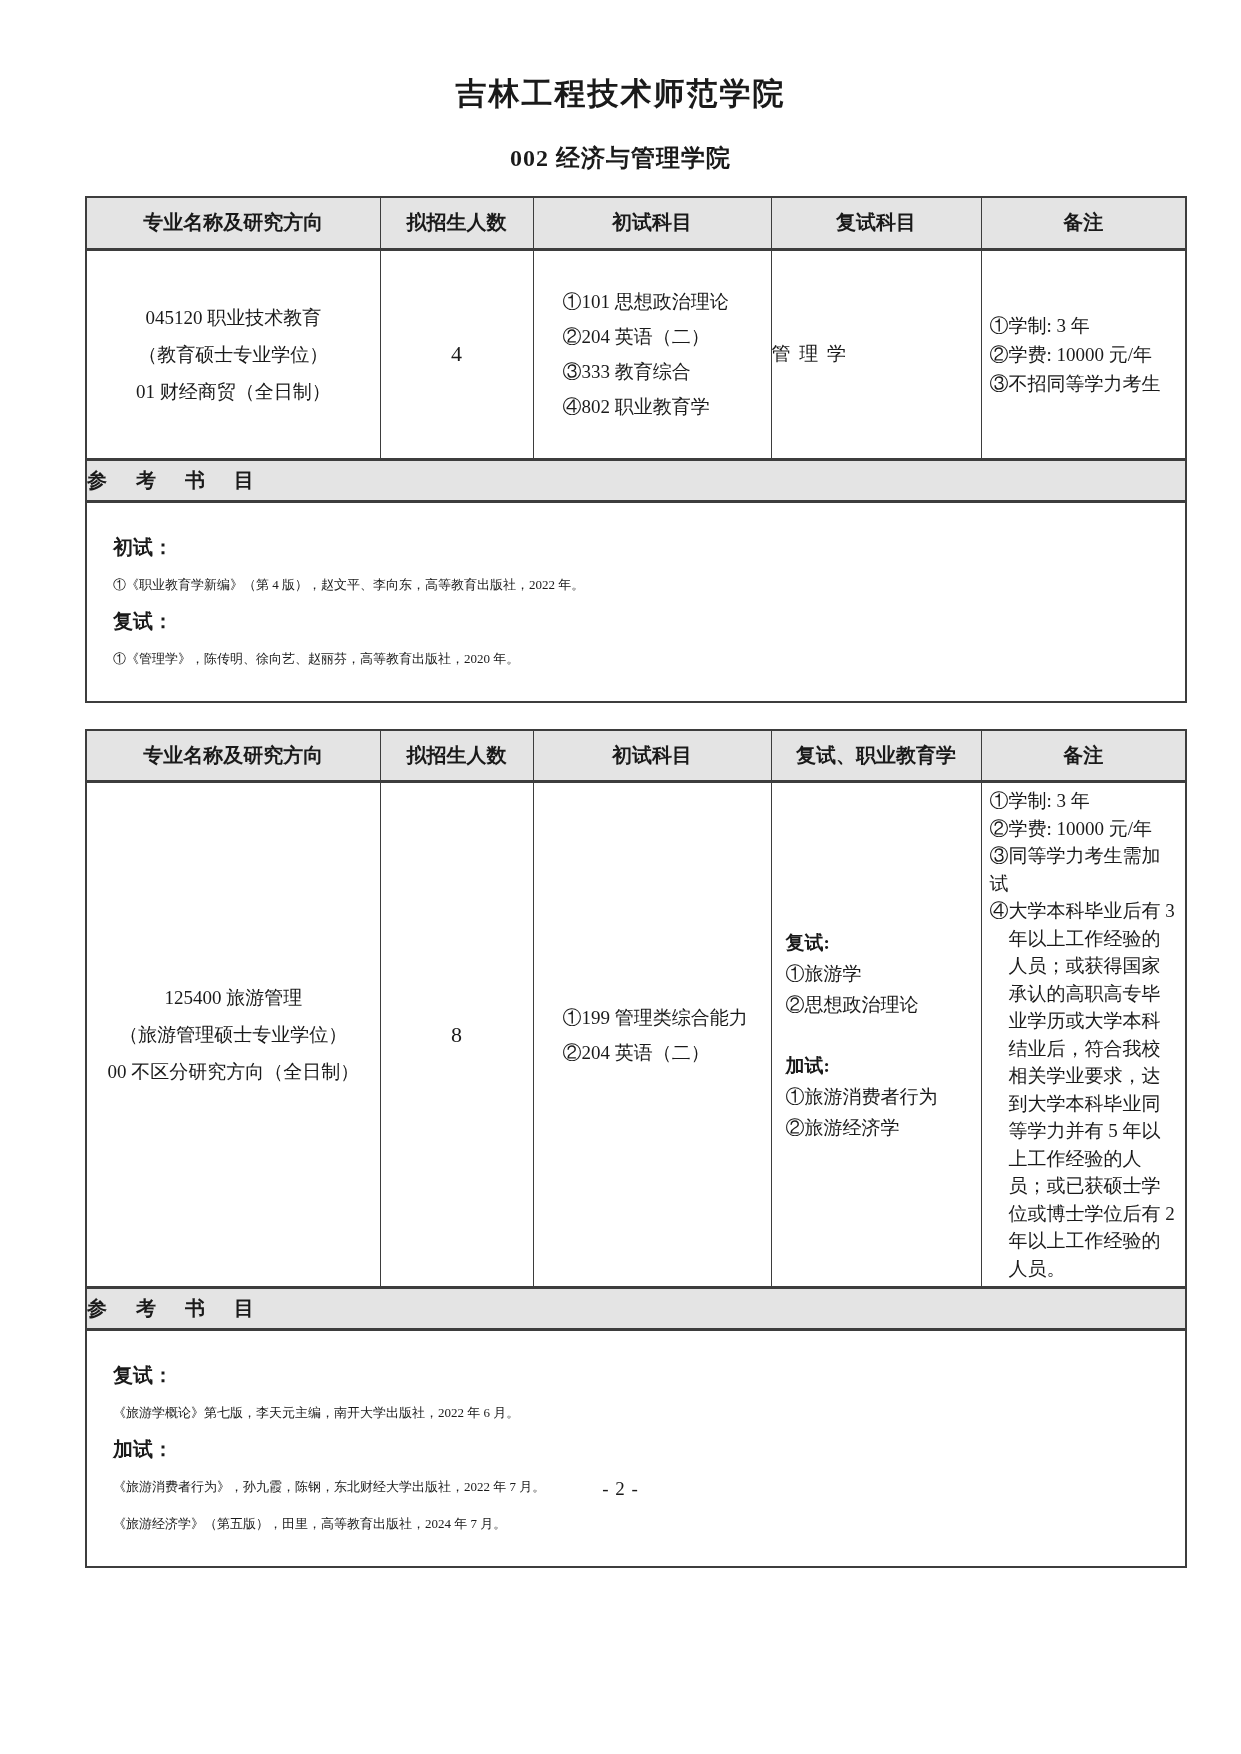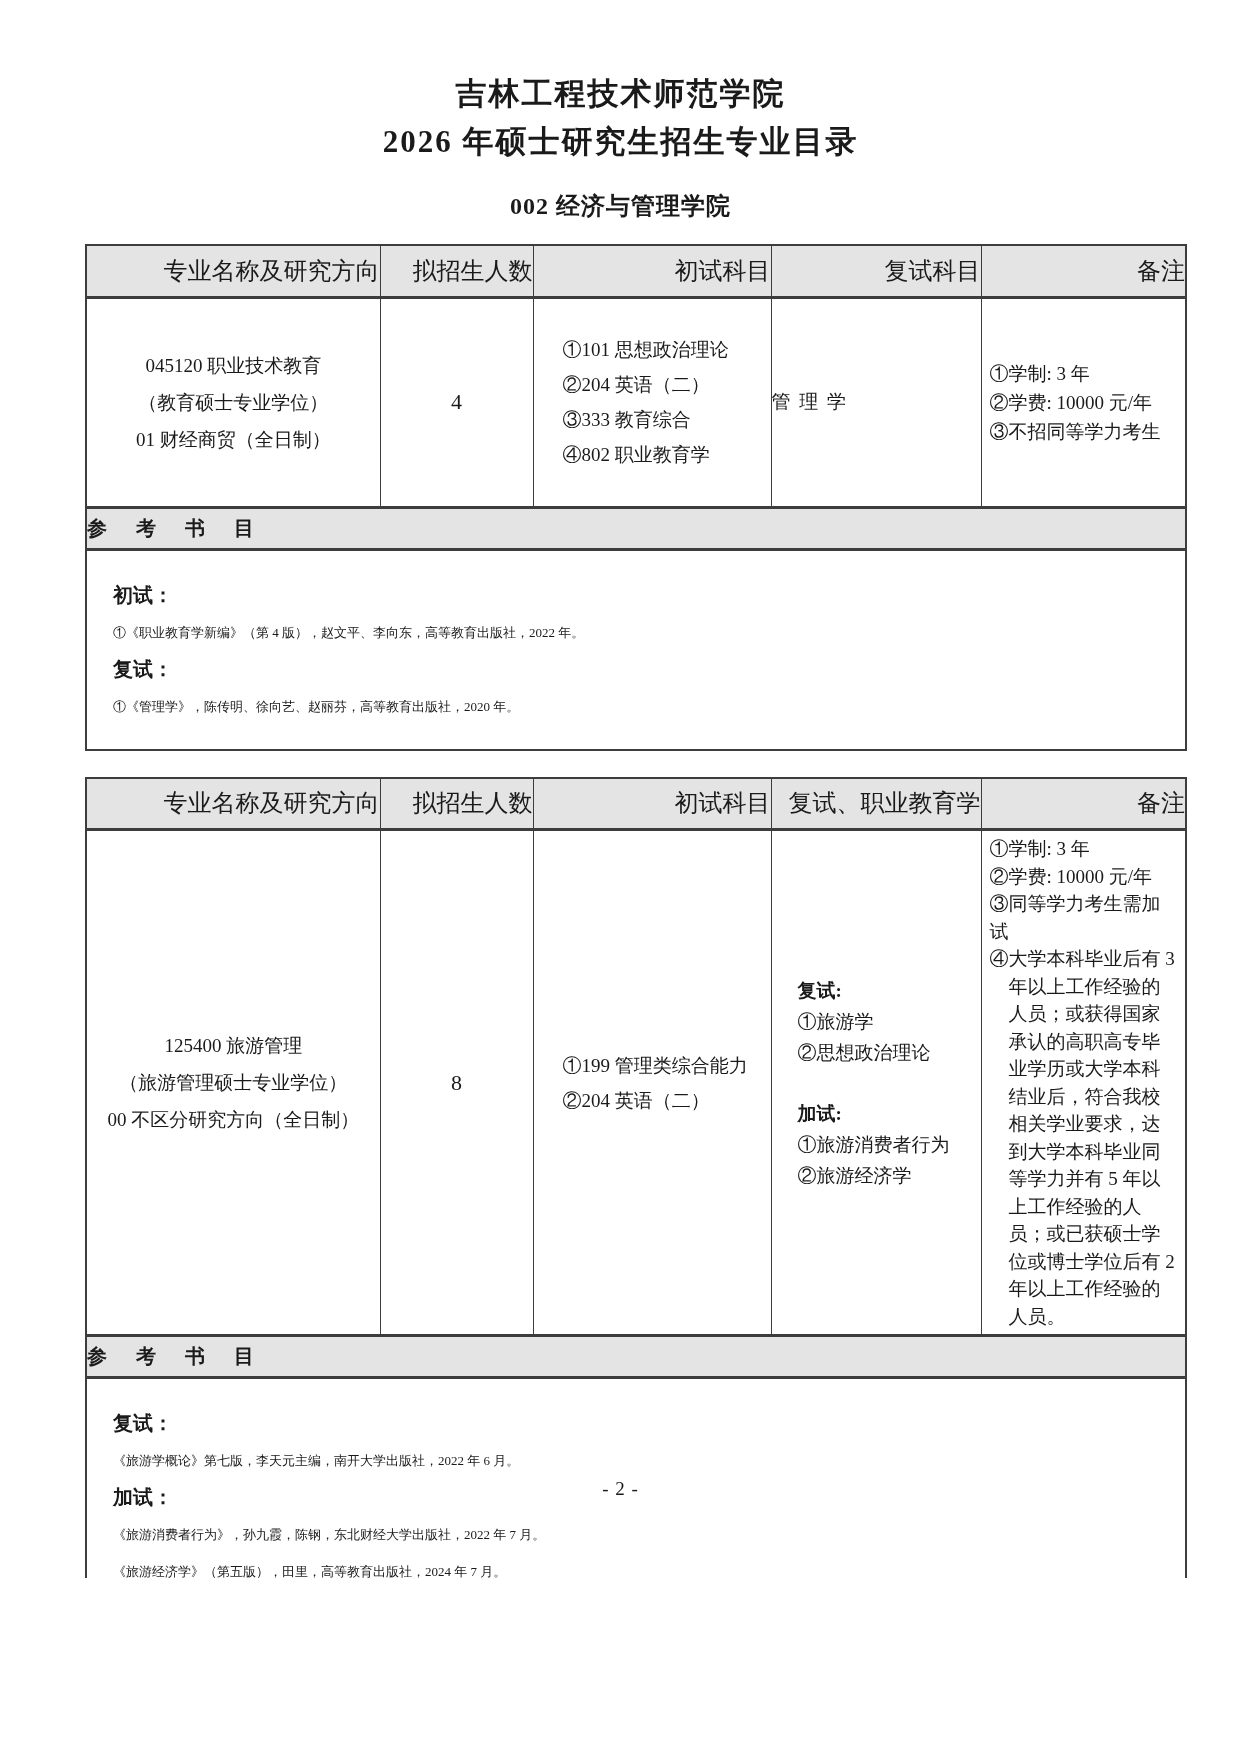--- a/index.html
+++ b/index.html
@@ -39,33 +39,33 @@
     table-layout: fixed;
     border: 2px solid #3d3d3d;
     font-size: 19px;
   }
   .cat-table th, .cat-table td {
     border: 1px solid #3d3d3d;
     vertical-align: middle;
   }
   .head-row th {
     background: #e4e4e4;
-    font-size: 24px;
-    font-weight: normal;
+    font-size: 20px;
+    font-weight: bold;
     height: 52px;
-    text-align: right;
+    text-align: center;
     border-bottom: 3px solid #3d3d3d;
   }
   .body-row td { height: 210px; }
   .t2 .body-row td { height: 452px; }
   .c-major { text-align: center; line-height: 37px; }
   .c-quota { text-align: center; font-size: 22px; }
   .c-subjects { text-align: left; padding-left: 29px; line-height: 35px; }
   .c-retest { letter-spacing: 2px; }
-  .c-retest2 { text-align: left; padding-left: 26px; line-height: 31px; vertical-align: middle; margin-left: 24px; }
+  .c-retest2 { text-align: left; padding-left: 14px; line-height: 31px; vertical-align: middle; margin-left: 24px; }
   .c-retest2 .grp-label { font-weight: bold; }
   .c-retest2 .grp-gap { height: 30px; }
   .c-remarks { text-align: left; padding: 8px 6px 8px 8px; line-height: 29px; }
   .c-remarks2 { text-align: left; padding: 4px 6px 4px 8px; line-height: 27.5px; vertical-align: top; }
   .hang { padding-left: 1em; text-indent: -1em; }
   .banner-row td {
     background: #e4e4e4;
     height: 42px;
     font-weight: bold;
     font-size: 20px;
@@ -91,21 +91,20 @@
     font-size: 19px;
     letter-spacing: 1px;
   }
 </style>
 </head>
 <body>
 
 <div class="sheet">
 
   <div class="title-main">吉林工程技术师范学院</div>
-  <div class="title-main">2026 年硕士研究生招生专业目录</div>
   <div class="title-section">002 经济与管理学院</div>
 
   <table class="cat-table t1">
     <colgroup>
       <col style="width:294px">
         <col style="width:153px">
         <col style="width:238px">
         <col style="width:210px">
         <col style="width:205px">
     </colgroup>

